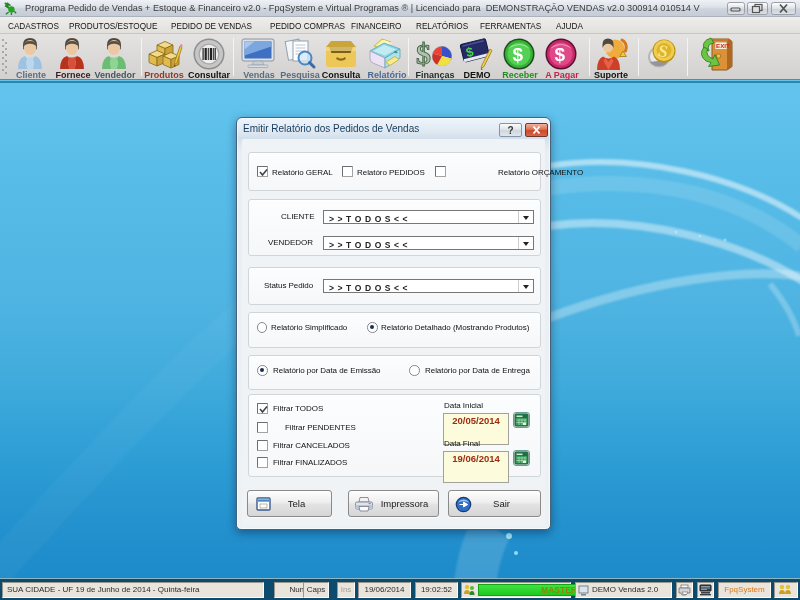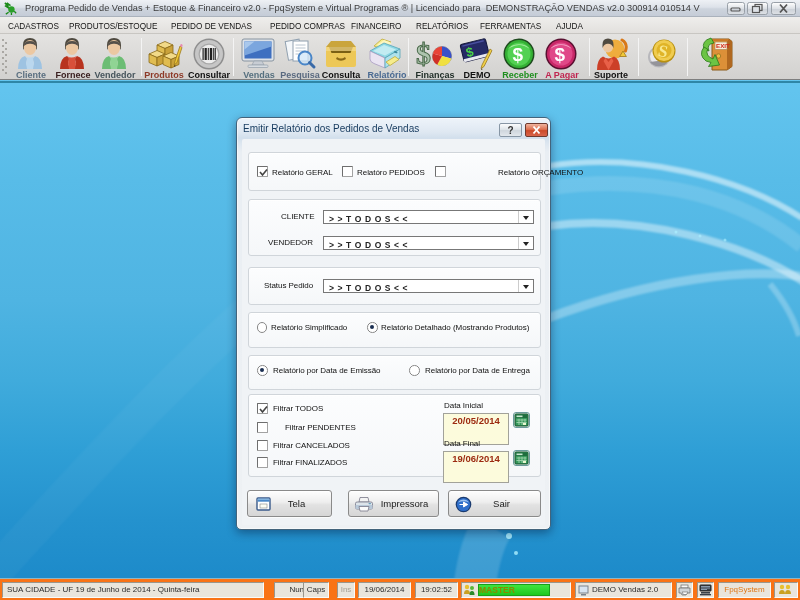--- a/index.html
+++ b/index.html
@@ -65,21 +65,21 @@
   font-size:9.5px; font-weight:bold; color:#9c2a10; text-align:center; line-height:14px; }
 .calbtn { position:absolute; width:17px; height:16px; border:1px solid #6a9a9a; border-radius:3px;
   background:#e4f0ec; }
 .btn { position:absolute; top:372px; height:27px; border:1px solid #8a8a8a; border-radius:3px;
   background:linear-gradient(180deg,#fefefe,#eeeeee 45%,#e2e2e2 55%,#d6d6d6);
   box-shadow:0 1px 0 rgba(255,255,255,.7), inset 0 1px 0 #fff;
   font-size:9.5px; color:#222; text-align:center; line-height:25px; padding-left:14px; }
 
 
 #statusbar { position:absolute; left:0; top:578px; width:800px; height:22px;
-  background:#f97316; border-top:1px solid #8cb6c6; font-size:8px; color:#2a2a2a; }
+  background:#0c4a6e; border-top:1px solid #8cb6c6; font-size:8px; color:#2a2a2a; }
 .scell { position:absolute; top:3px; height:16px; border:1px solid;
   border-color:#9a968c #fbfaf7 #fbfaf7 #9a968c; background:#e9e5dc; line-height:14px; white-space:nowrap; }
 </style>
 </head>
 <body>
 <svg id="wall" viewBox="0 0 800 600">
   <defs>
       <filter id="soft" x="-20%" y="-20%" width="140%" height="140%">
         <feGaussianBlur stdDeviation="1.1"></feGaussianBlur>
       </filter>
@@ -462,21 +462,21 @@
   <div class="scell" style="left:337px; width:18px; text-align:center; color:#a39f94;">Ins</div>
   <div class="scell" style="left:358px; width:53px; text-align:center;">19/06/2014</div>
   <div class="scell" style="left:415px; width:43px; text-align:center;">19:02:52</div>
   <div class="scell" style="left:461px; width:110px;">
     <svg width="13" height="12" viewBox="0 0 13 12" style="position:absolute; left:1px; top:1px;">
         <circle cx="4" cy="3" r="2.2" fill="#e8c030"></circle>
         <path d="M1 10 q0 -4 3 -4 q3 0 3 4 Z" fill="#caa020"></path>
         <circle cx="9" cy="4" r="2" fill="#58b838"></circle>
         <path d="M6.5 11 q0 -4 2.5 -4 q2.5 0 2.5 4 Z" fill="#2a8a2a"></path>
       </svg>
-    <div style="position:absolute; left:16px; top:1px; width:72px; height:12px; background:linear-gradient(180deg,#3fe43f,#1ec81e); border:1px solid #18a018; text-align:left; line-height:11px; color:#8a8800; font-weight:bold; font-size:8.5px;">MASTER</div>
+    <div style="position:absolute; left:16px; top:1px; width:100px; height:12px; background:linear-gradient(180deg,#3fe43f,#1ec81e); border:1px solid #18a018; text-align:right; line-height:11px; color:#8a8800; font-weight:bold; font-size:8.5px;">MASTER</div>
   </div>
   <div class="scell" style="left:575px; width:97px; padding-left:16px;">
     <svg width="11" height="11" viewBox="0 0 11 11" style="position:absolute; left:2px; top:2px;">
         <rect x="1" y="1" width="9" height="7" fill="#d8e4f0" stroke="#7a828a"></rect>
         <rect x="3" y="9" width="5" height="1.5" fill="#7a828a"></rect>
       </svg>
     DEMO Vendas 2.0</div>
   <div class="scell" style="left:676px; width:17px;">
     <svg width="13" height="12" viewBox="0 0 13 12" style="position:absolute; left:1px; top:1px;">
         <rect x="3" y="1" width="7" height="3" fill="#f8f8f8" stroke="#666" stroke-width="0.7"></rect>

